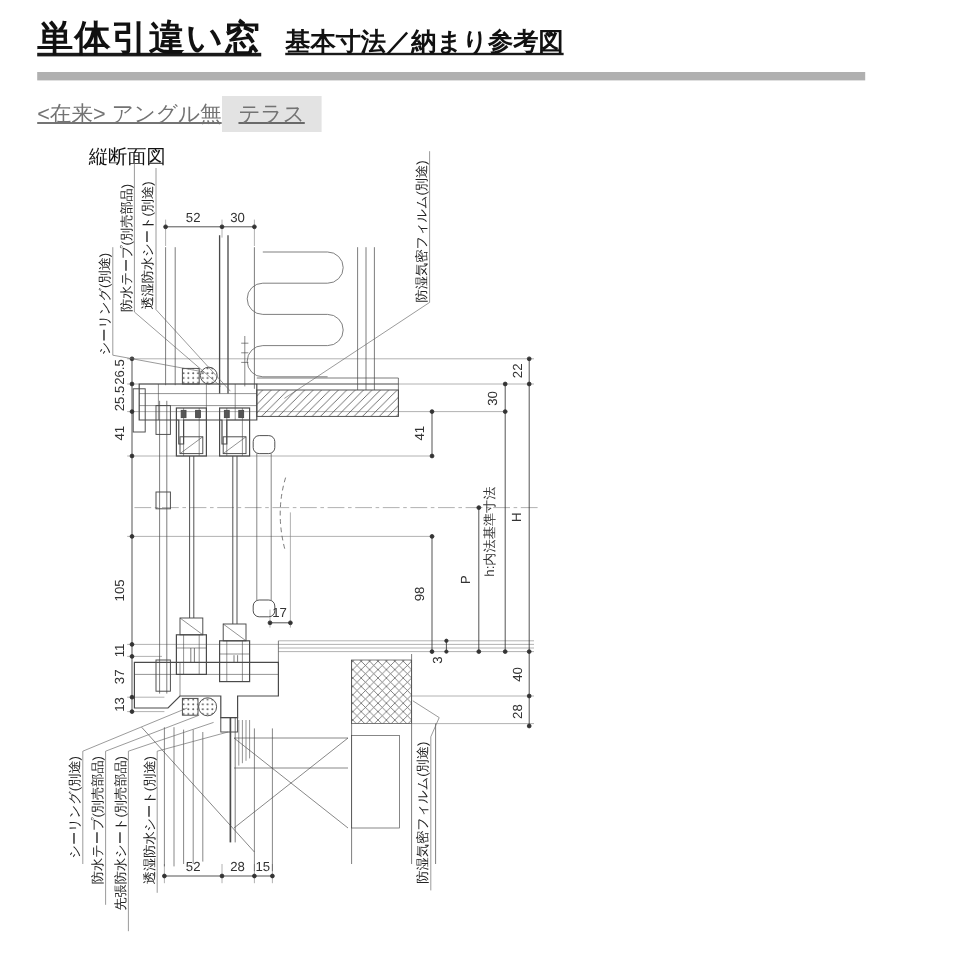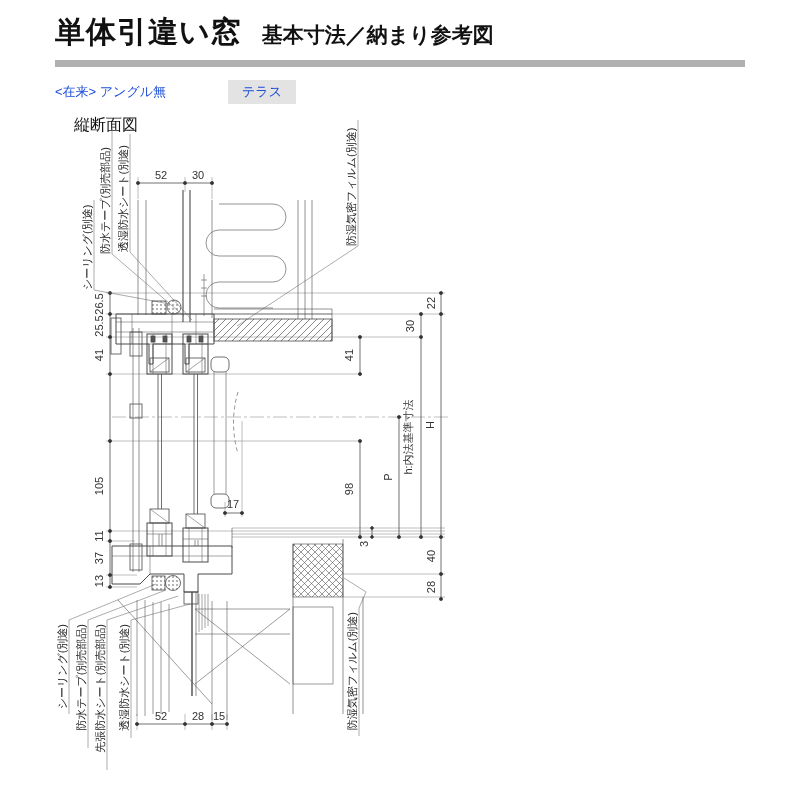--- a/index.html
+++ b/index.html
@@ -1,27 +1,27 @@
 <!DOCTYPE html>
 <html><head>
 <meta charset="utf-8">
 <style>
   html,body{margin:0;padding:0;}
   body{
     width:800px;height:800px;background:#ffffff;overflow:hidden;
     font-family:"Liberation Sans","DejaVu Sans",sans-serif;
     color:#1a1a1a;
   }
-  .header{padding:12px 0 0 55px;}
+  .header{padding:12px 0 0 31px;text-decoration:underline;}
   .title-row{display:flex;align-items:baseline;}
   .title{font-size:30px;font-weight:900;letter-spacing:1px;color:#111;}
   .subtitle{font-size:21px;font-weight:bold;margin-left:20px;color:#111;}
   .rule{width:690px;height:7px;background:#b0b0b0;margin-top:7px;}
-  .variant-row{margin-top:13px;display:flex;align-items:center;font-size:13px;color:#1d4ed8;gap:32px;}
-  .badge{background:#e3e3e3;padding:3px 14px;margin-left:30px;text-align:center;}
+  .variant-row{margin-top:13px;display:flex;align-items:center;font-size:18px;color:#737373;}
+  .badge{background:#e3e3e3;padding:3px 14px;margin-left:0;text-align:center;}
   svg{display:block;}
   .dimtxt{font-size:11px;fill:#333;}
   .callout{font-size:11px;fill:#222;}
   .viewlbl{font-size:16px;fill:#111;}
 </style>
 </head>
 <body>
 
 <div class="header">
   <div class="title-row">

